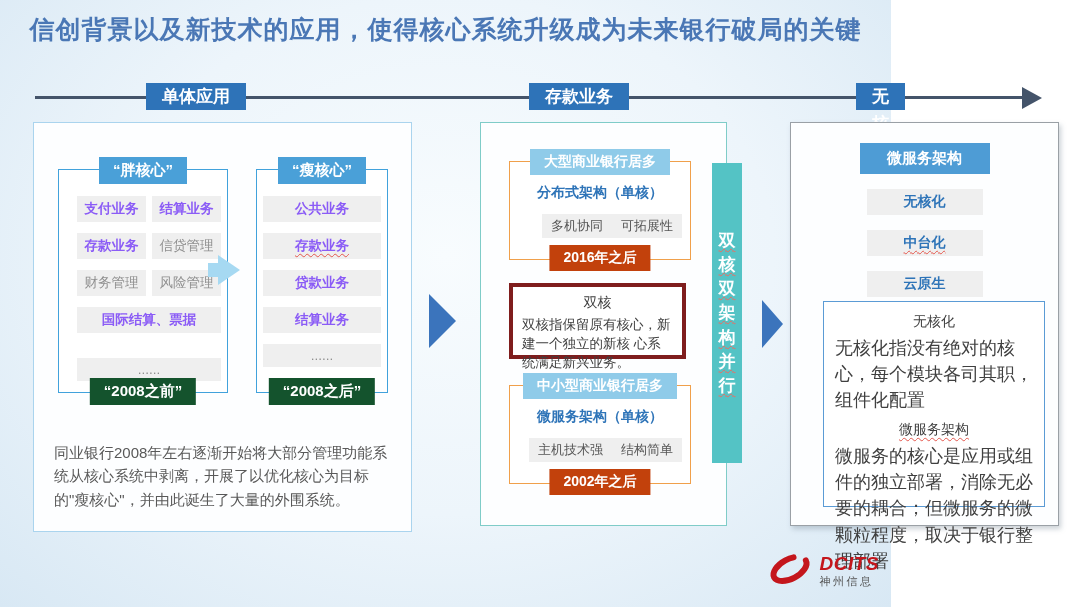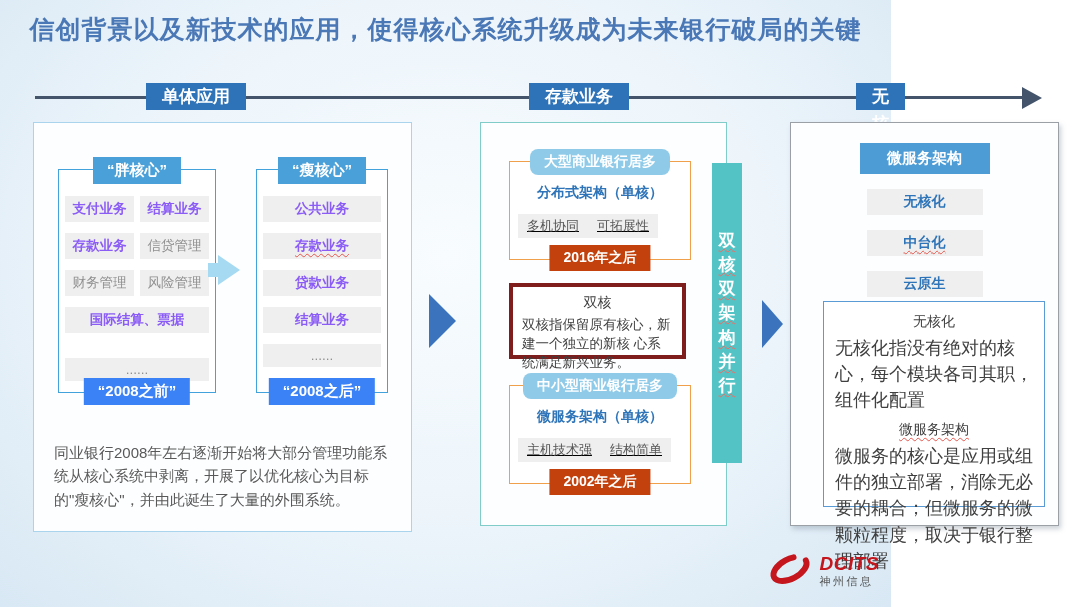--- a/index.html
+++ b/index.html
@@ -20,50 +20,50 @@
 
   
   .panel{position:absolute;background:#fdfeff;}
   .panel-left{left:33px;top:122px;width:377px;height:408px;border:1px solid #aad4ee;}
   .panel-mid{left:480px;top:122px;width:245px;height:402px;border:1px solid #7fccc8;}
   .panel-right{left:790px;top:122px;width:267px;height:402px;border:1px solid #9aa0a6;
     box-shadow:2px 3px 5px rgba(110,125,140,.35);}
 
   
   .core-box{position:absolute;border:1px solid #41a2dc;background:#fff;}
-  .core-fat{left:24px;top:46px;width:156px;height:222px;}
+  .core-fat{left:24px;top:46px;width:156px;height:222px;padding-left:12px;}
   .core-thin{left:222px;top:46px;width:130px;height:222px;}
   .tab{position:absolute;left:50%;transform:translateX(-50%);white-space:nowrap;
     color:#fff;font-weight:bold;font-size:15px;padding:4px 14px;}
   .tab-top{top:-13px;background:#4aa0d8;}
-  .tab-bot{bottom:-13px;background:#3b82f6;}
+  .tab-bot{bottom:-13px;background:#14532d;}
   .items{display:grid;grid-template-columns:1fr 1fr;gap:11px 6px;padding:26px 6px 0 6px;}
   .items-1col{grid-template-columns:1fr;}
   .chip{background:#efefef;text-align:center;font-size:13.5px;font-weight:bold;
     color:#8b5cf6;padding:4px 2px;white-space:nowrap;}
   .chip.muted{color:#8f8f8f;font-weight:normal;}
   .chip.span2{grid-column:span 2;}
   .chip.gap-top{margin-top:14px;}
   .squiggle{text-decoration-line:underline;text-decoration-style:wavy;
     text-decoration-color:#e4574d;text-decoration-thickness:1px;text-underline-offset:3px;}
   .mini-arrow{position:absolute;left:184px;top:132px;width:0;height:0;
     border-left:22px solid #a6d9f2;border-top:15px solid transparent;border-bottom:15px solid transparent;}
   .mini-arrow:before{content:"";position:absolute;left:-32px;top:-7px;width:12px;height:14px;background:#a6d9f2;}
   .para{position:absolute;left:20px;right:18px;top:318px;font-size:15px;color:#595959;
     line-height:1.55;text-align:left;}
 
   
   .mi-box{position:absolute;background:#fff;}
   .mi-orange1{left:28px;top:38px;width:180px;height:97px;border:1px solid #f0a04b;}
   .mi-teal{left:28px;top:160px;width:177px;height:76px;border:4px solid #7f1d1d;padding:5px 9px;box-sizing:border-box;}
   .mi-orange2{left:28px;top:262px;width:180px;height:97px;border:1px solid #f0a04b;}
-  .tab-top-lt{top:-13px;background:#8fcbe9;font-size:14px;border-radius:8px;}
+  .tab-top-lt{top:-13px;background:#8fcbe9;font-size:14px;}
   .tab-bot-lt{bottom:-12px;background:#c2410c;font-size:14px;}
   .arch{margin-top:22px;text-align:center;font-size:14px;font-weight:bold;color:#2e74b8;}
-  .tagrow{display:flex;justify-content:flex-start;padding:12px 8px 0 8px;text-decoration:underline;}
+  .tagrow{display:flex;justify-content:flex-end;padding:12px 8px 0 8px;}
   .tag{background:#efefef;color:#555;font-size:13px;padding:3px 9px;white-space:nowrap;}
   .dc-title{text-align:center;font-size:14px;color:#404040;margin:2px 0 3px 0;}
   .dc-body{font-size:13.5px;color:#404040;line-height:1.42;}
 
   .vbar{position:absolute;left:712px;top:163px;width:30px;height:300px;background:#54c3c5;
     display:flex;flex-direction:column;align-items:center;justify-content:center;gap:3px;}
   .vbar span{color:#fff;font-size:17px;font-weight:bold;line-height:1.25;
     text-decoration-line:underline;text-decoration-style:wavy;text-decoration-color:#ef6a60;
     text-decoration-thickness:1px;text-underline-offset:2px;}
 

